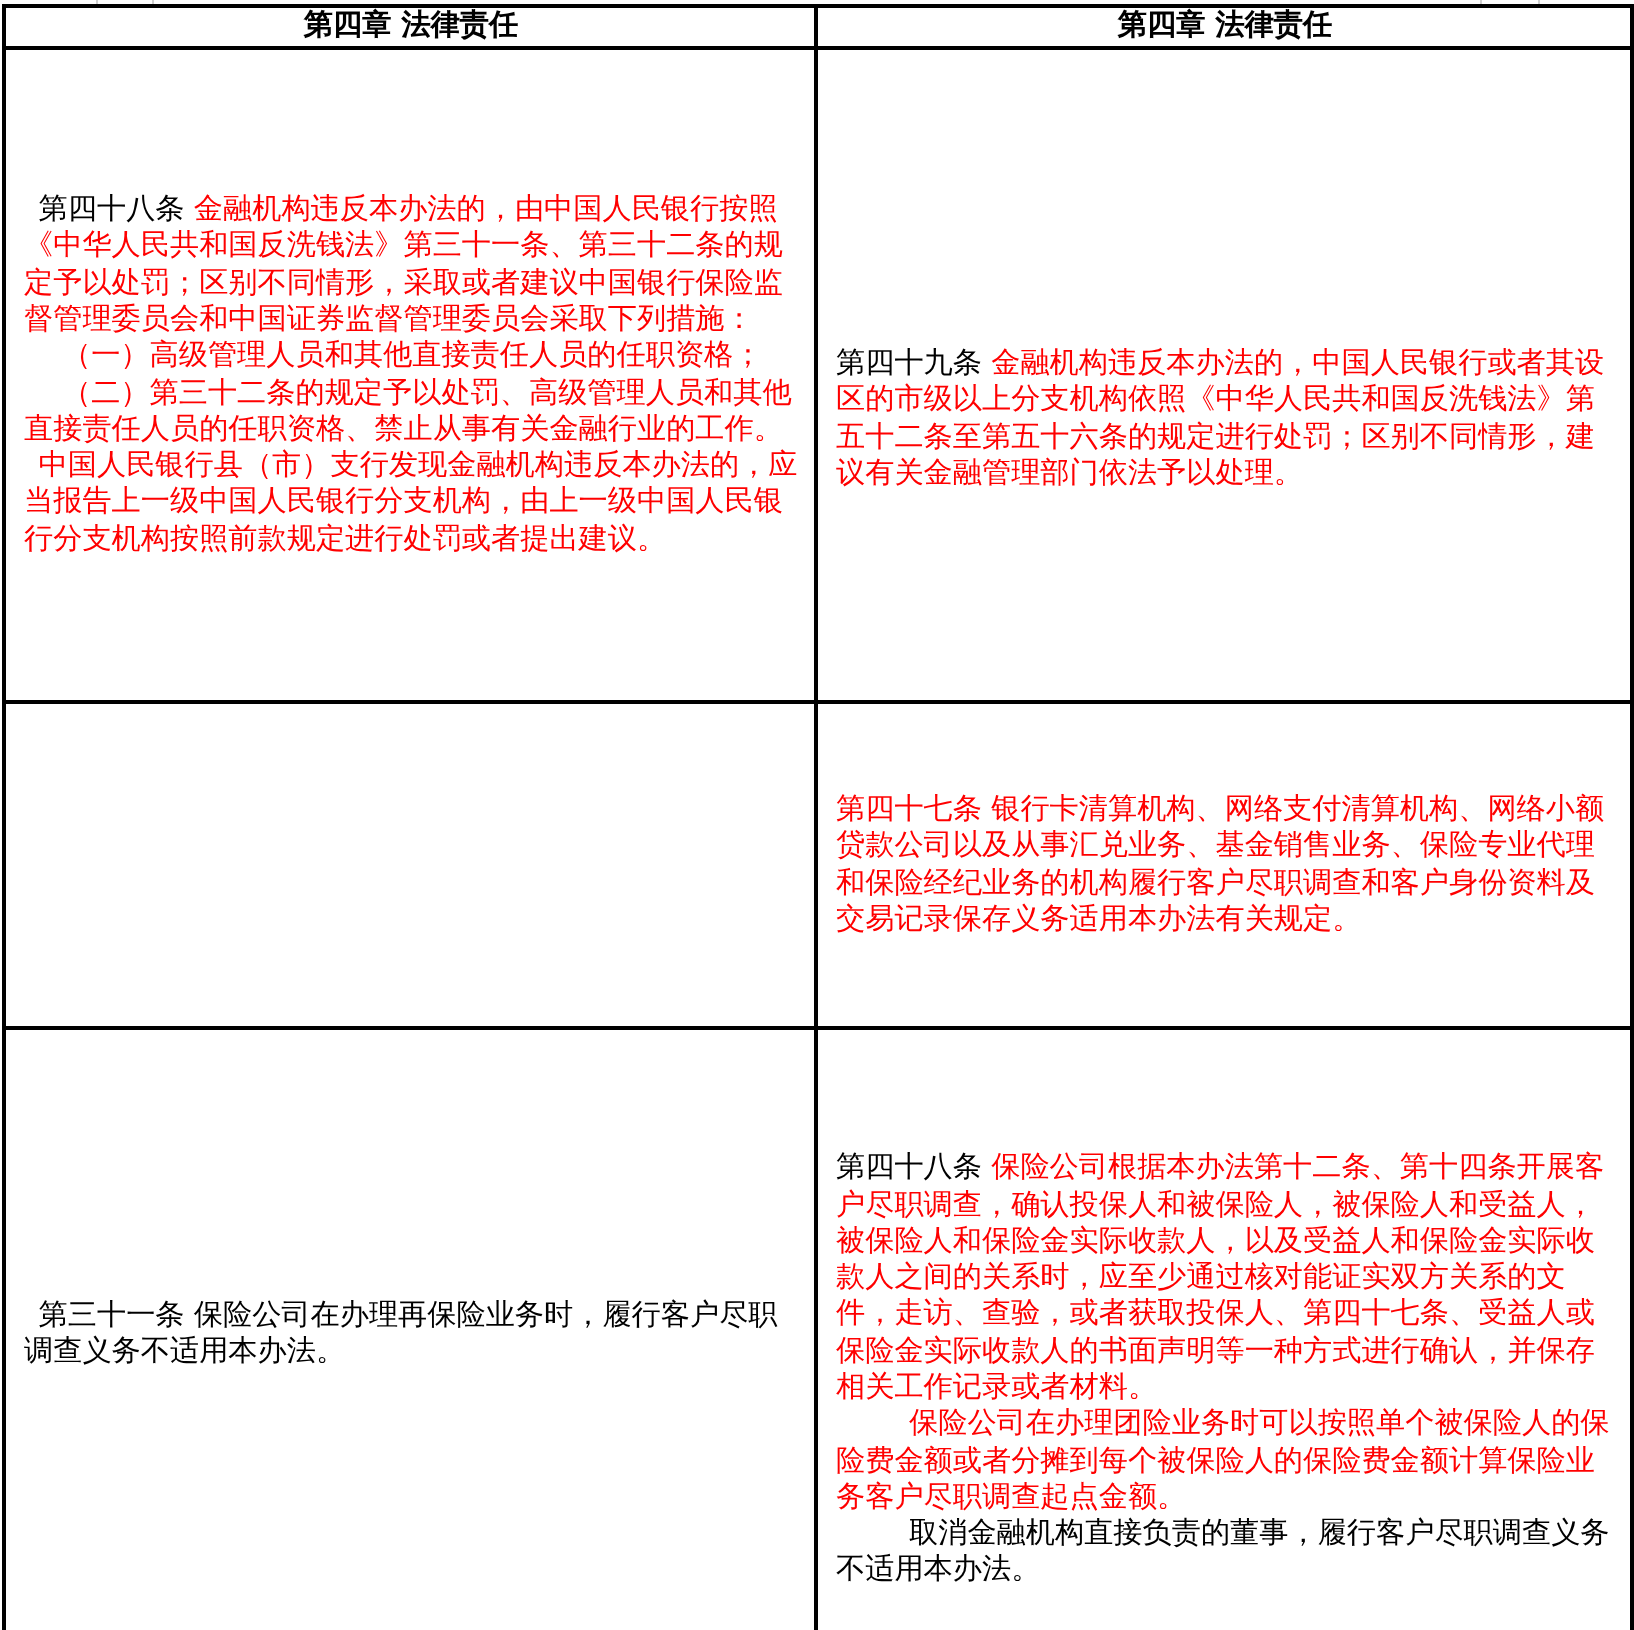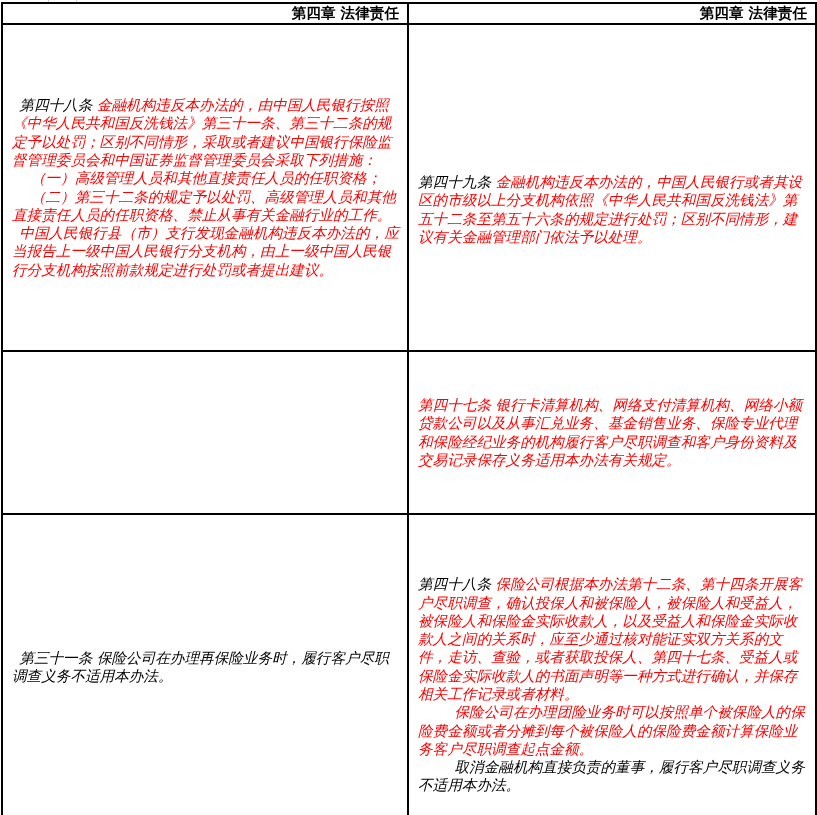--- a/index.html
+++ b/index.html
@@ -1,24 +1,24 @@
 <!DOCTYPE html>
 <html><head>
   <meta charset="utf-8">
   <style>
     html, body { margin: 0; padding: 0; background: #ffffff; }
     body { width: 817px; height: 815px; position: relative; overflow: hidden;
       font-family: "DejaVu Sans", "Liberation Sans", sans-serif; }
     .tab-mark { position: absolute; top: 0; height: 2px; border-bottom: 1px solid #d0d0d0; border-left: 1px solid #d0d0d0; border-right: 1px solid #d0d0d0; }
     table.cmp { position: absolute; left: 1px; top: 2px; border-collapse: collapse; table-layout: fixed; width: 814px; }
     table.cmp td { border: 2px solid #000; padding: 0 8px 0 9px; vertical-align: middle; font-size: 14.6px; line-height: 18.3px; color: #000; word-break: break-all; }
-    td.hdr { height: 19px; text-align: right; font-weight: bold; font-size: 14.5px; line-height: 19px; padding: 0; margin-left: 16px; }
+    td.hdr { height: 19px; text-align: center; font-weight: bold; font-size: 14.5px; line-height: 19px; padding: 0; margin-left: 16px; }
     .red { color: #ff0000; }
     .blk { color: #000000; }
-    .para { display: block; font-style: italic; }
+    .para { display: block; }
     .ind1 { text-indent: 0.5em; }
     .ind2 { text-indent: 2.5em; }
   </style>
 </head>
 <body>
 
 <div class="tab-mark" style="left:48px;width:27px;"></div>
 <div class="tab-mark" style="left:740px;width:28px;"></div>
 
 <table class="cmp">

